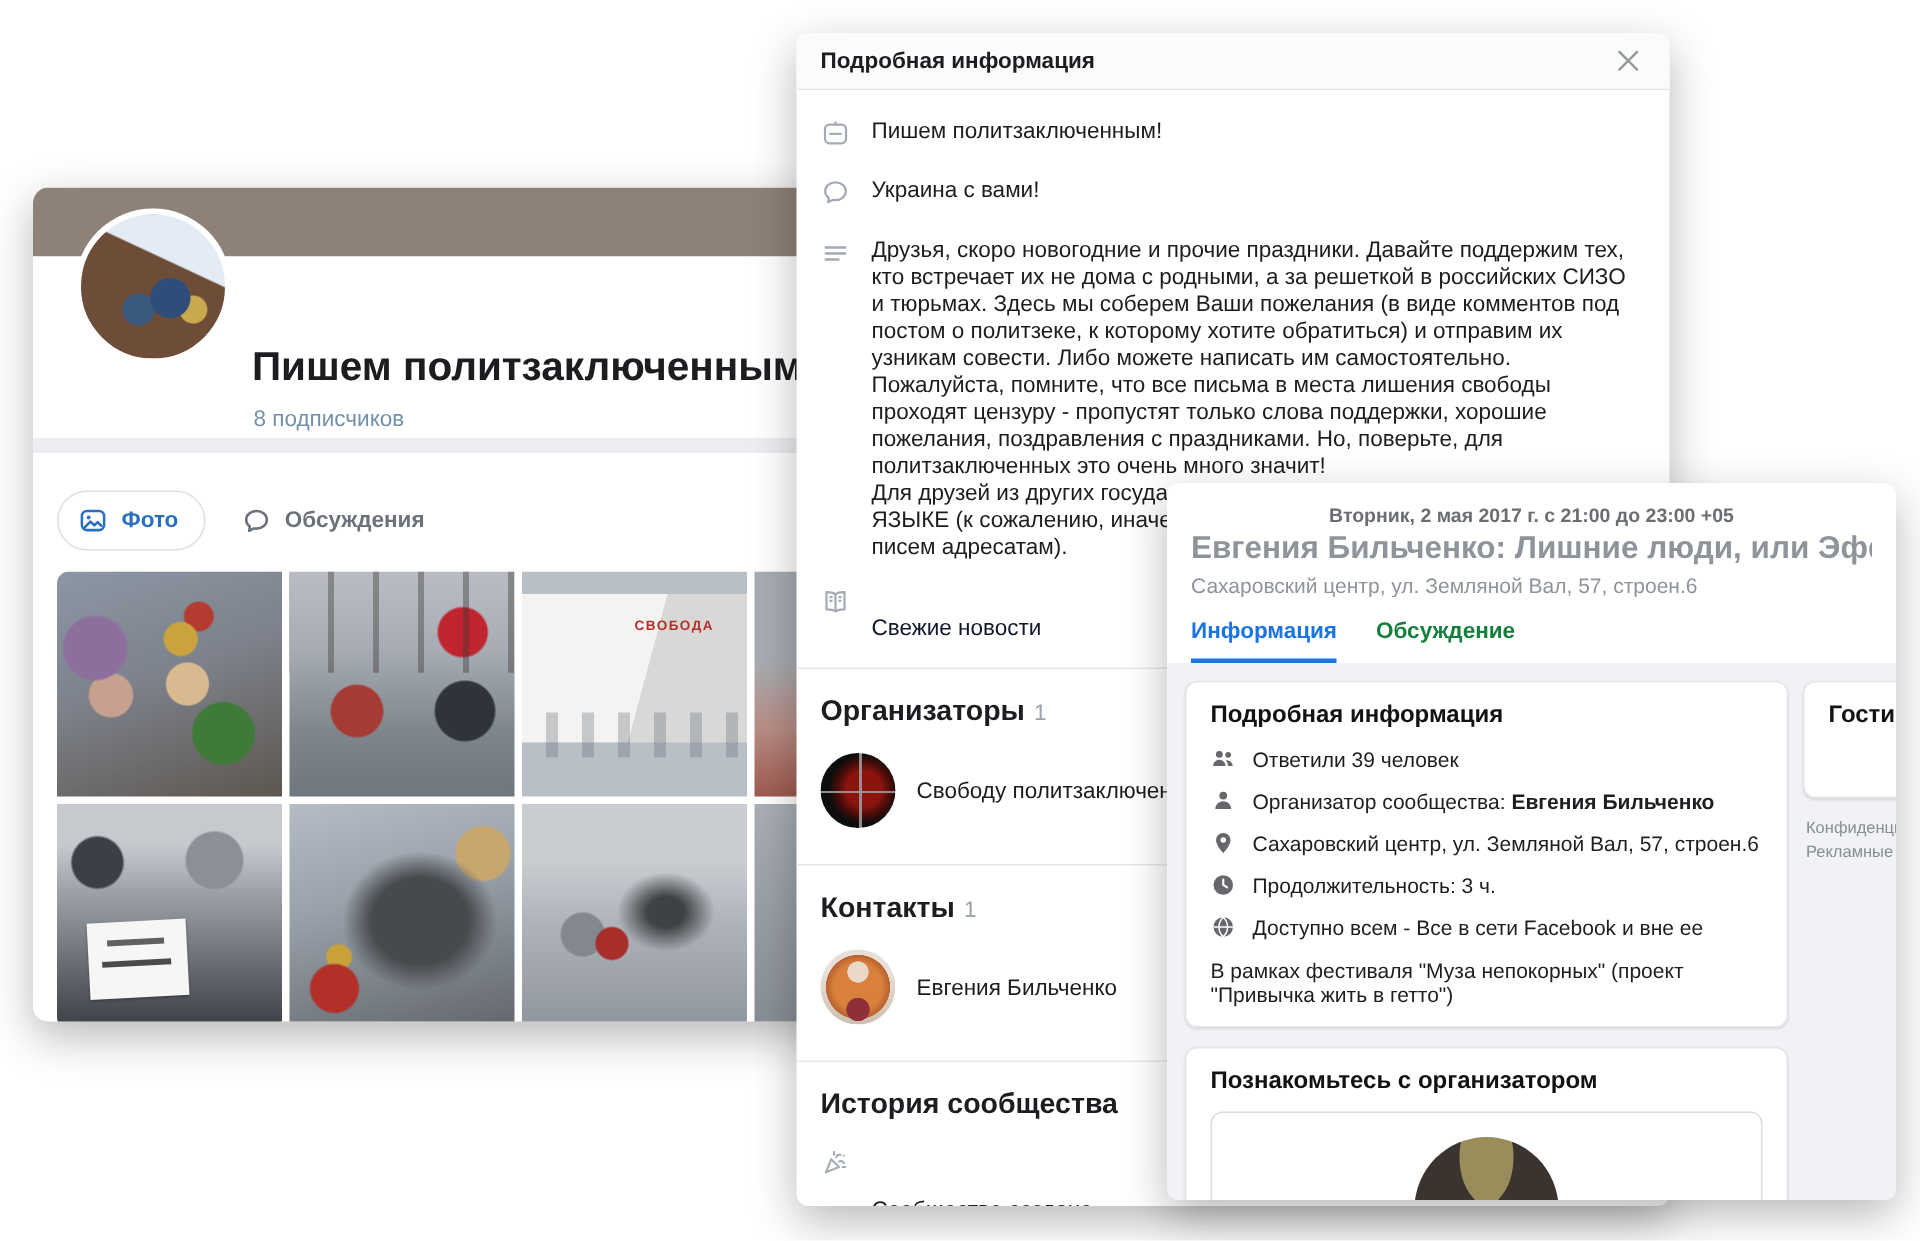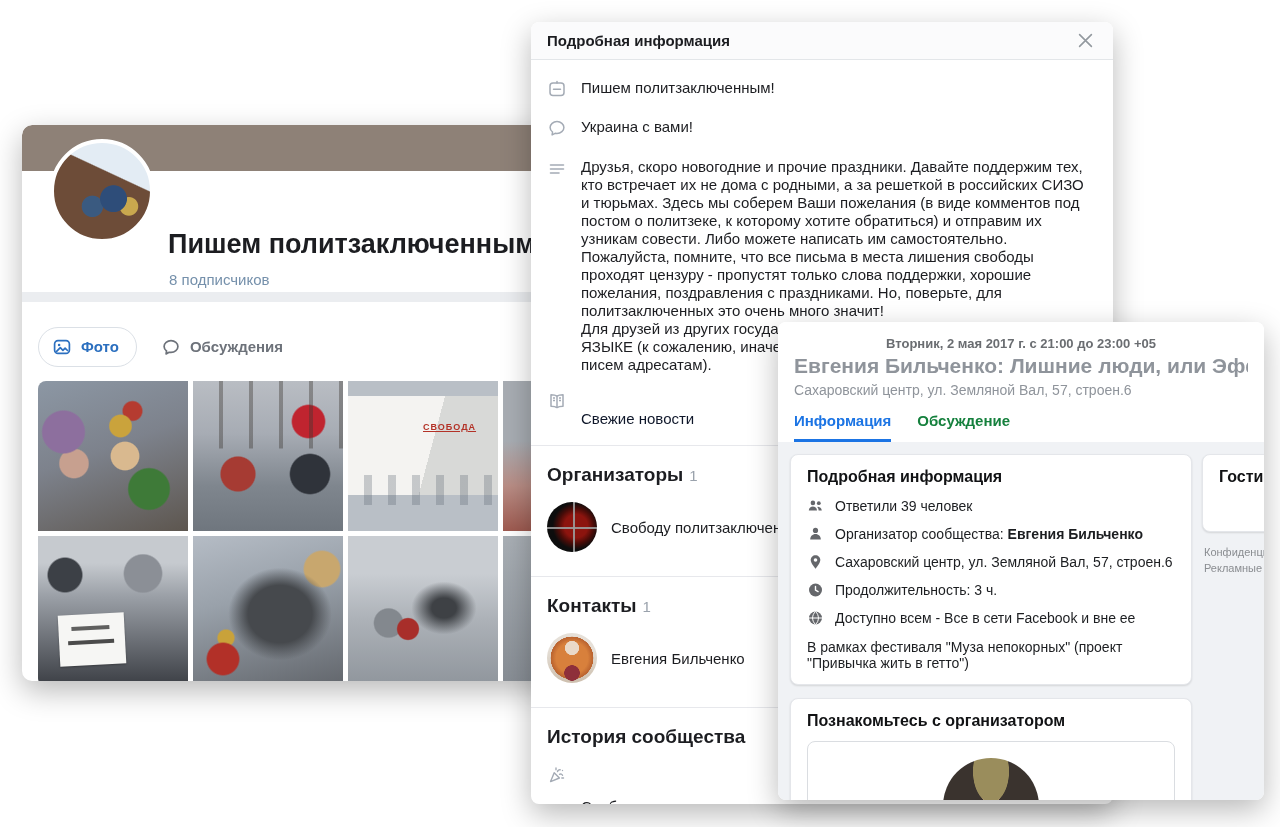--- a/index.html
+++ b/index.html
@@ -42,21 +42,21 @@
   .p2{background:
     repeating-linear-gradient(90deg, rgba(60,55,50,0) 0 26px, rgba(60,55,50,.40) 26px 30px) left top / 100% 45% no-repeat,
     radial-gradient(circle at 77% 27%, #c0242f 0 10%, rgba(0,0,0,0) 11%),
     radial-gradient(circle at 30% 62%, #a63b33 0 12%, rgba(0,0,0,0) 13%),
     radial-gradient(circle at 78% 62%, #2f333a 0 13%, rgba(0,0,0,0) 14%),
     linear-gradient(180deg,#b9bdc3 0%,#a7acb4 35%,#7f868e 70%,#6f767e 100%);}
   .p3{background:
     repeating-linear-gradient(90deg, rgba(90,100,112,0) 0 16px, rgba(90,100,112,.30) 16px 24px) 0 78% / 100% 20% no-repeat,
     linear-gradient(105deg,#f4f3f1 0 55%, #d8d9d7 55% 100%) 0 30% / 100% 66% no-repeat,
     linear-gradient(180deg,#b9bfc6 0 100%);}
-  .p3 .bldg-sign{position:absolute;left:75px;top:41px;font-size:9px;font-weight:bold;color:#b33227;letter-spacing:1px;text-decoration:underline;}
+  .p3 .bldg-sign{position:absolute;left:75px;top:31px;font-size:9px;font-weight:bold;color:#b33227;letter-spacing:1px;}
   .p4{background:linear-gradient(180deg,#a8adb3 0 40%, #b98d85 70%, #9e5a50 100%);}
   .p5{background:
     radial-gradient(circle at 18% 26%, #3c4046 0 10%, rgba(0,0,0,0) 11%),
     radial-gradient(circle at 70% 25%, #8b8f96 0 12%, rgba(0,0,0,0) 13%),
     linear-gradient(180deg,#c6cacf 0 18%, #9ba0a7 40%, #3b3e44 100%);}
   .protest-sign{position:absolute;left:14%;top:52%;width:44%;height:34%;background:#f6f6f4;transform:rotate(-3deg);box-shadow:0 1px 2px rgba(0,0,0,.3);}
   .protest-sign::before{content:"";position:absolute;left:20%;top:24%;width:58%;height:7%;background:rgba(45,45,45,.75);}
   .protest-sign::after{content:"";position:absolute;left:14%;top:50%;width:70%;height:9%;background:rgba(45,45,45,.85);}
   .p6{background:
     radial-gradient(circle at 20% 82%, #b23028 0 9%, rgba(0,0,0,0) 10%),

